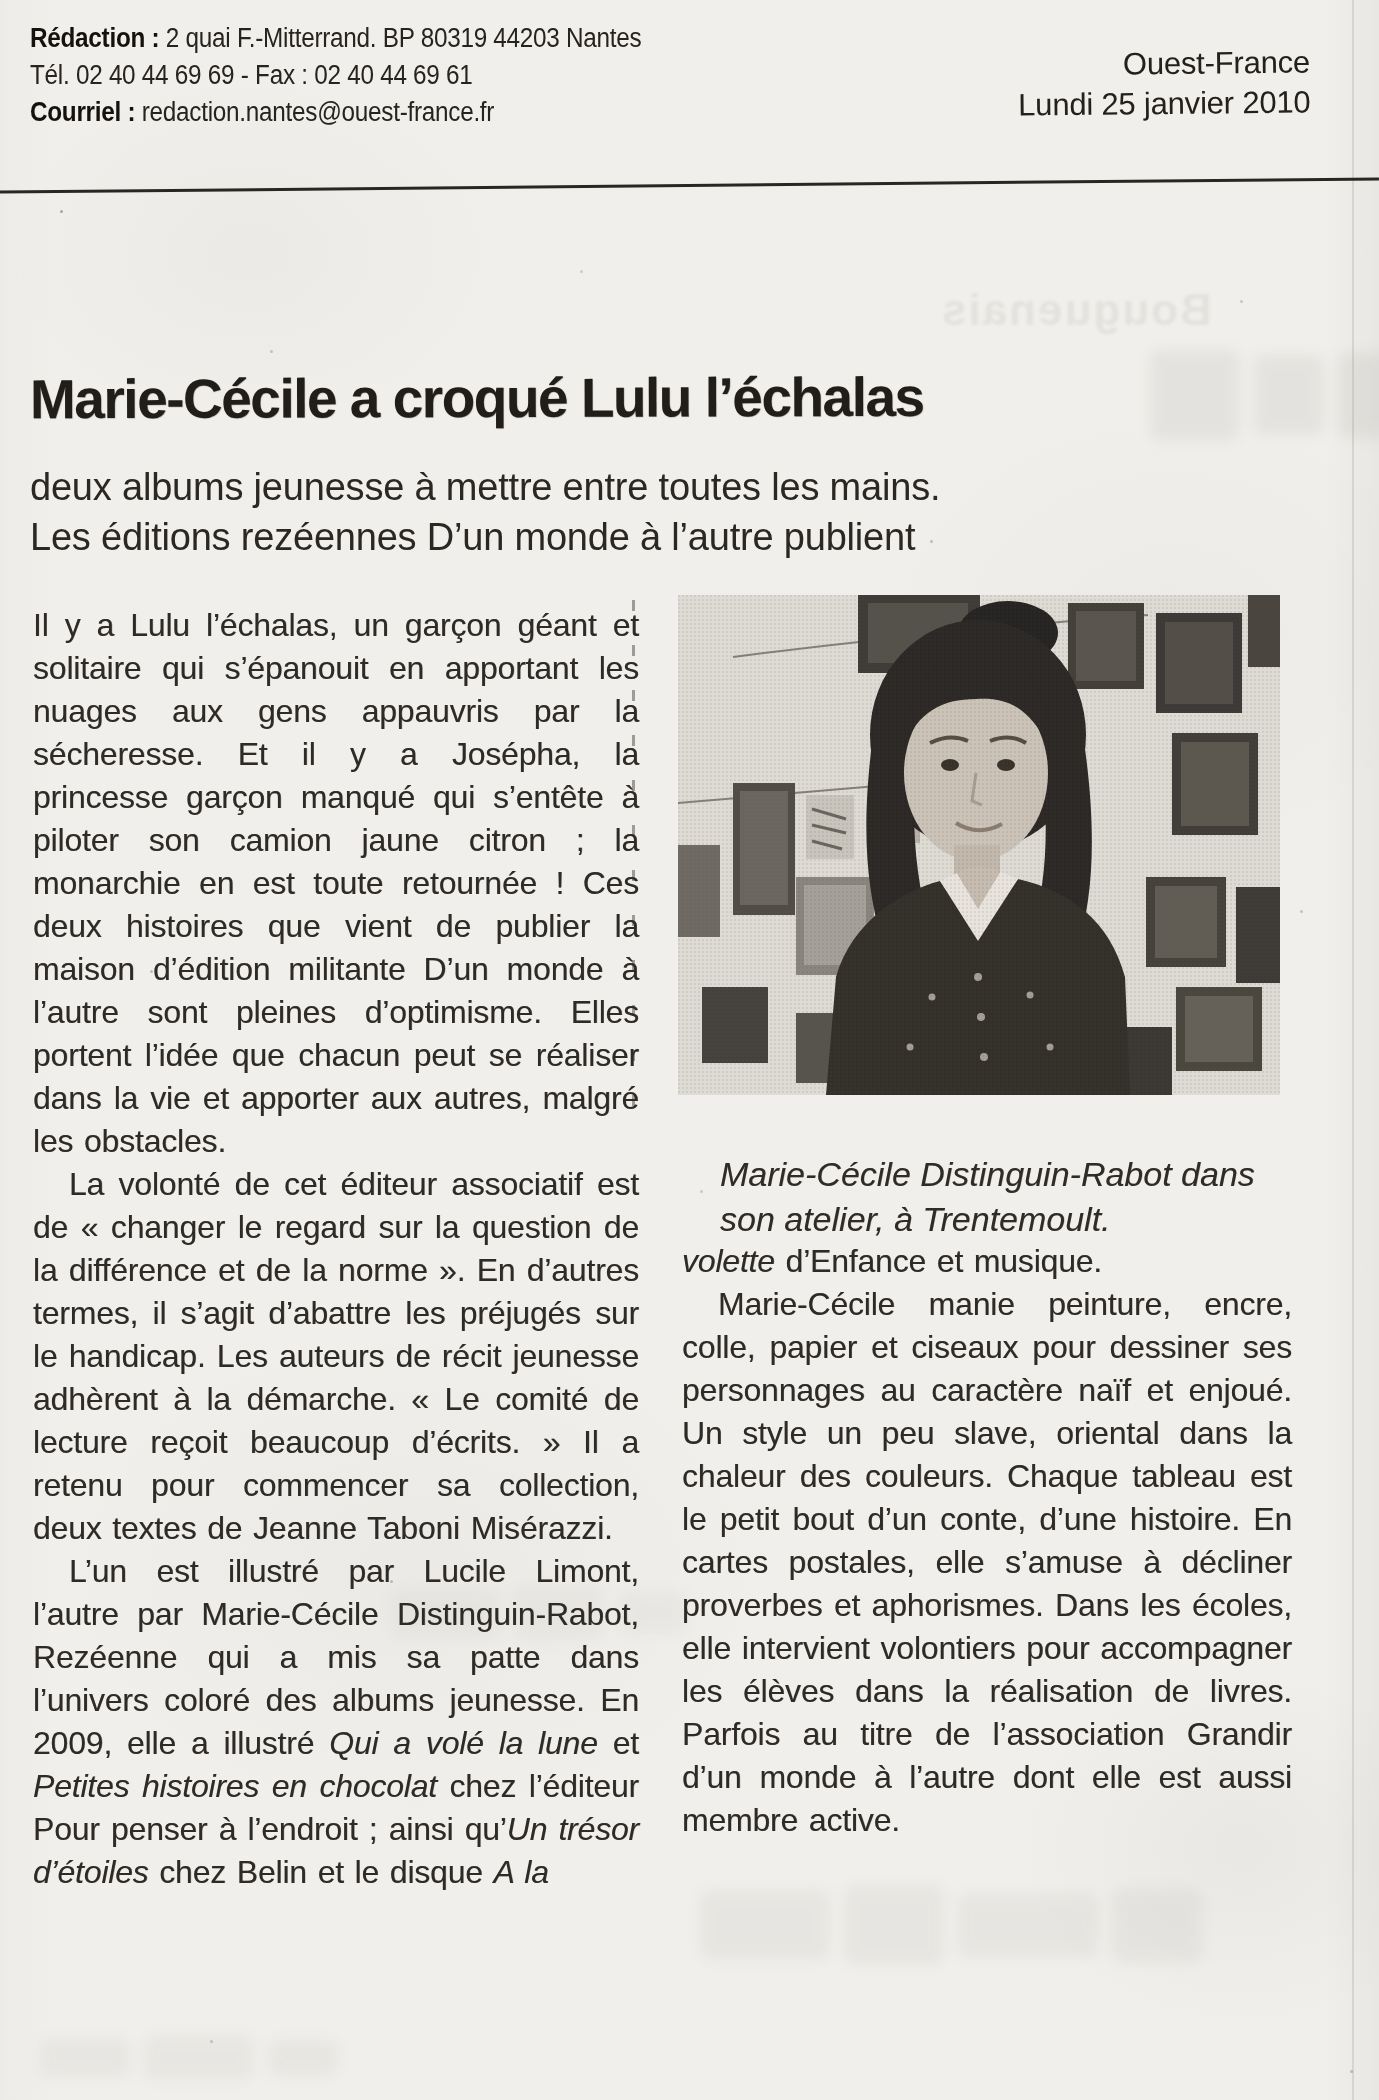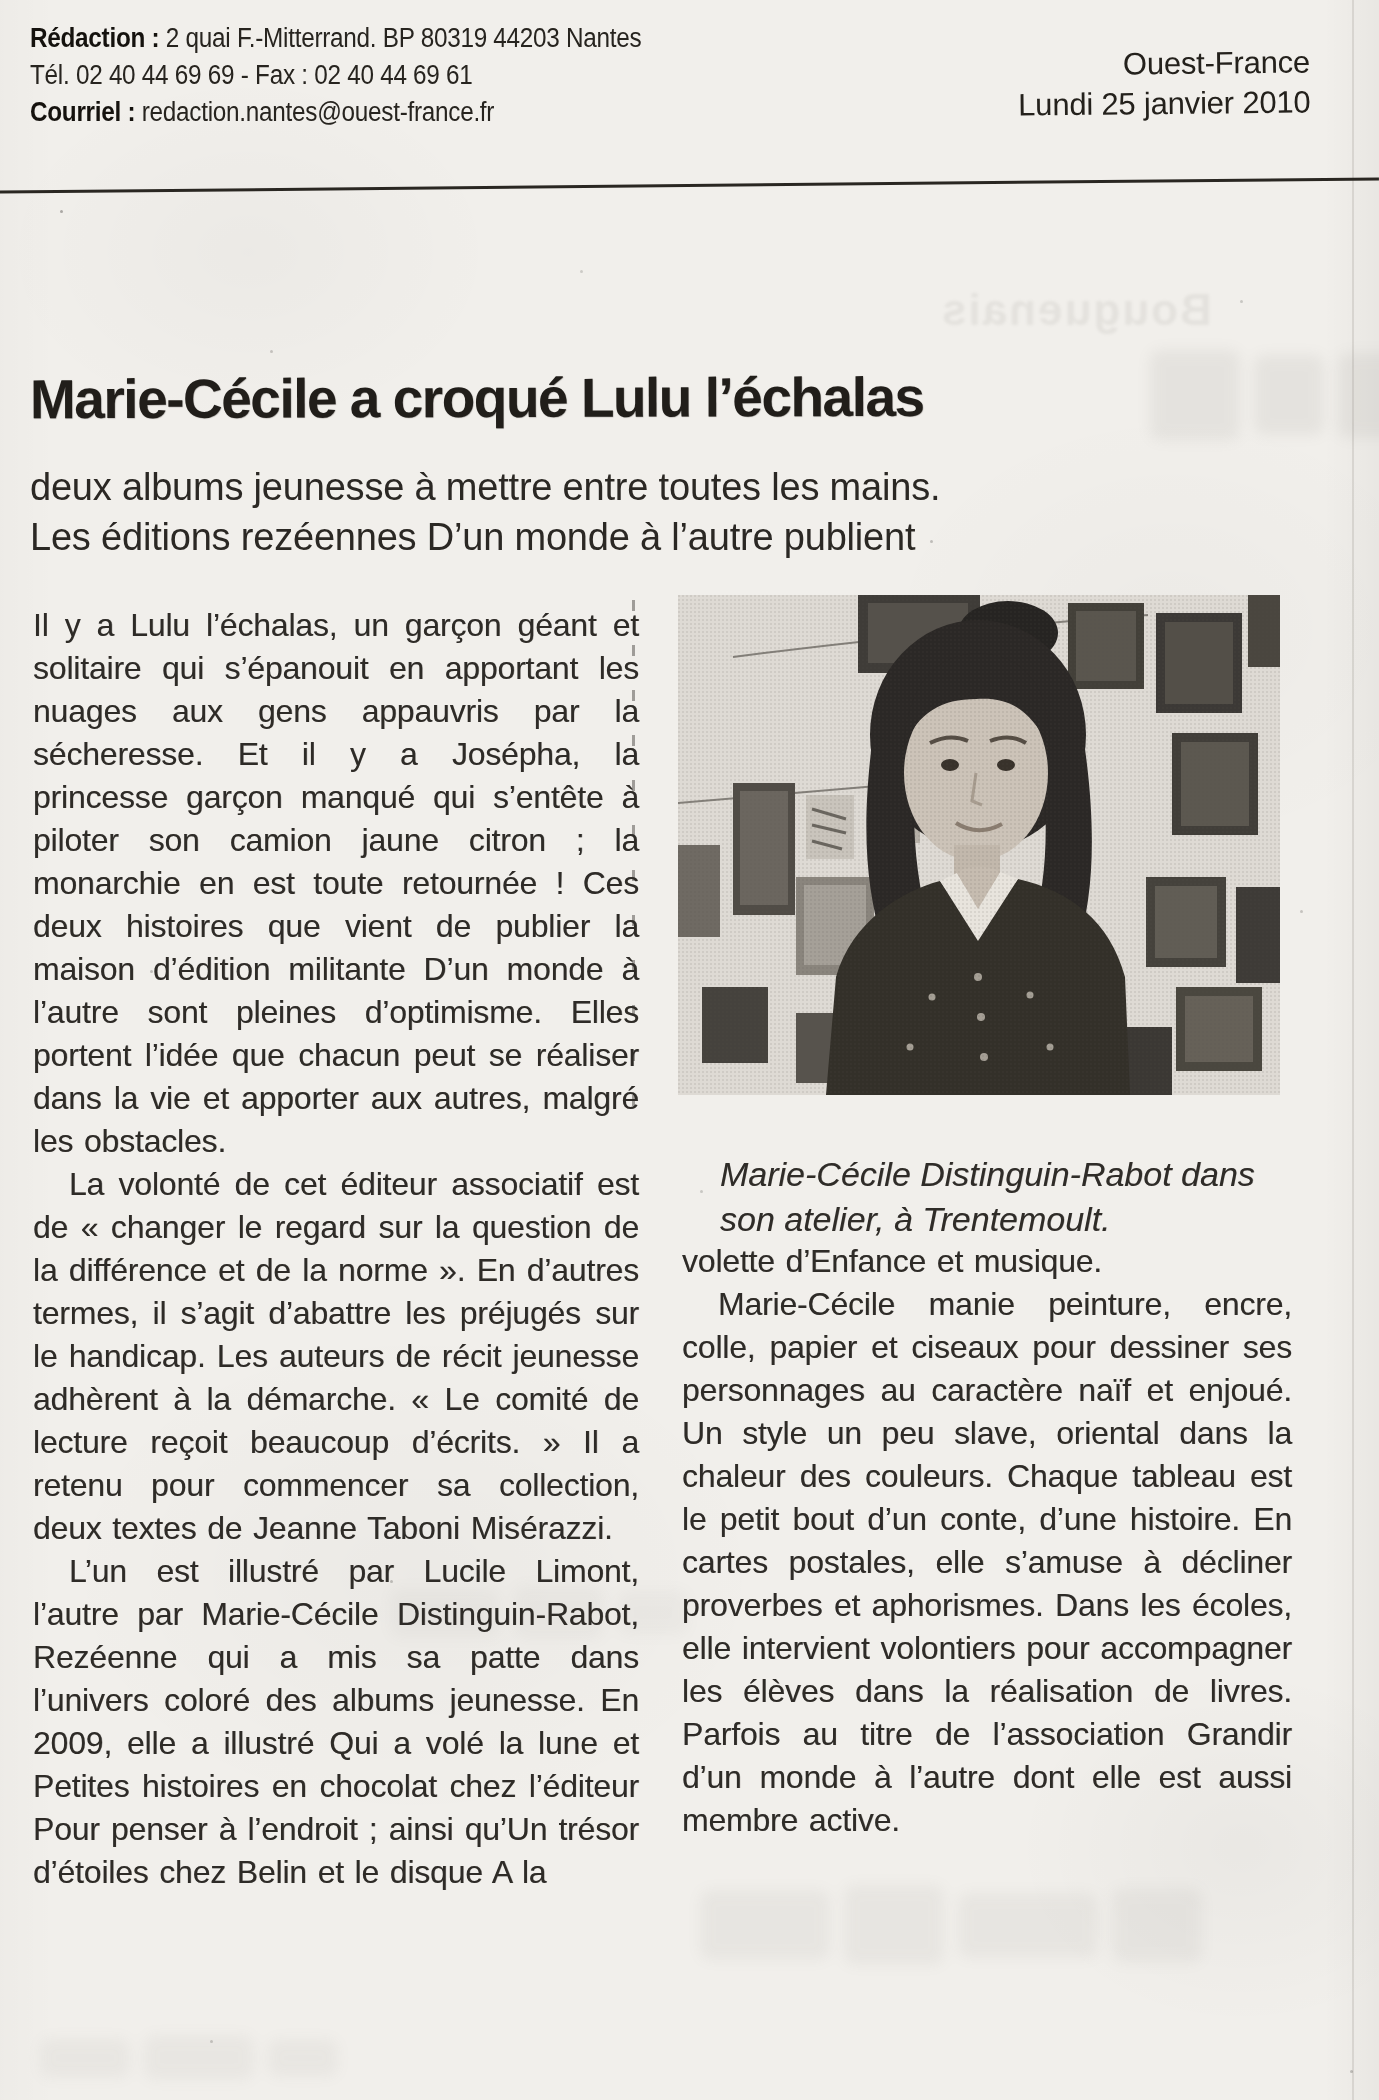--- a/index.html
+++ b/index.html
@@ -38,21 +38,21 @@
     letter-spacing:-1.5px;color:#211e1a;white-space:nowrap;transform:rotate(-0.15deg);
     text-shadow:0.5px 0.5px 0.8px rgba(33,30,26,0.35);}
   .subhead{position:absolute;left:30px;top:462px;font-size:38px;line-height:50px;
     letter-spacing:-0.2px;color:#2b2824;}
   
   .col{position:absolute;font-size:32px;line-height:43px;letter-spacing:-0.2px;word-spacing:2px;
     text-align:justify;color:#2e2b27;text-shadow:0.35px 0.35px 0.5px rgba(46,43,39,0.4);}
   .col p{margin:0;}
   .col p.ind{text-indent:36px;}
   .col .b{font-weight:normal;}
-  .col .i{}
+  .col .i{font-style:italic;}
   .col-left{left:33px;top:592px;width:606px;margin-top:12px;}
   .col-right{left:682px;top:1240px;width:610px;}
   
   .photo{position:absolute;left:678px;top:595px;width:602px;height:500px;overflow:hidden;background:#dedad4;}
   .caption{position:absolute;left:720px;top:1108px;width:586px;font-size:34px;line-height:45px;
     font-style:italic;color:#2f2c28;text-shadow:0.35px 0.35px 0.5px rgba(46,43,39,0.35);margin-top:44px;}
   
   .gutter-marks{position:absolute;left:632px;top:600px;width:4px;height:540px;}
   .gutter-marks i{position:absolute;left:0;width:3px;height:11px;background:#4d4a45;opacity:0.5;display:block;}
   

